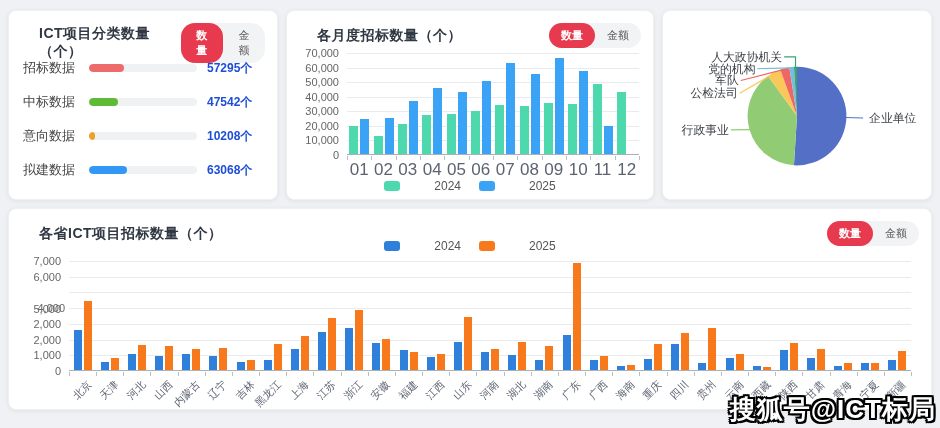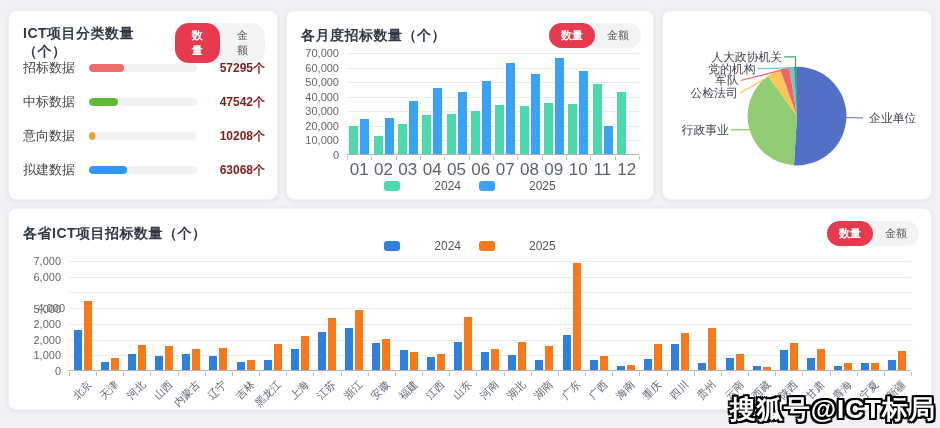--- a/index.html
+++ b/index.html
@@ -11,36 +11,36 @@
   }
   .panel {
     position:absolute; background:#fff; border-radius:8px;
     box-shadow:0 1px 5px rgba(0,0,0,.07); border:1px solid #f0f0f0;
   }
   #panel-category { left:8px;  top:10px;  width:270px; height:190px; }
   #panel-monthly  { left:286px; top:10px; width:368px; height:190px; }
   #panel-industry { left:662px; top:10px; width:270px; height:190px; }
   #panel-province { left:8px;  top:208px; width:924px; height:202px; }
 
-  .panel-header { display:flex; justify-content:space-between; align-items:center; padding:12px 12px 0 14px; }
+  .panel-header { display:flex; justify-content:space-between; align-items:center; padding:12px 12px 0 30px; }
   .panel-title { font-size:14px; font-weight:bold; color:#303843; letter-spacing:.5px; }
 
   .toggle { display:inline-flex; background:#f2f3f5; border-radius:14px; align-items:center; }
   .toggle-btn { border:none; background:transparent; font-size:11px; color:#5c5c5c;
     padding:5px 12px; border-radius:14px; cursor:pointer; font-family:inherit; }
   .toggle-btn.active { background:#e83a4e; color:#fff; font-weight:bold; }
 
   
   .cat-list { position:absolute; left:14px; right:12px; top:40px; bottom:12px;
     display:flex; flex-direction:column; justify-content:space-around; }
   .cat-row { display:flex; align-items:center; }
   .cat-label { width:62px; font-size:13px; color:#444; flex:none; }
   .cat-track { flex:1; height:8px; background:#f0f1f2; border-radius:4px; overflow:hidden; margin:0 10px 0 4px; }
   .cat-fill { display:block; height:100%; border-radius:4px; }
-  .cat-value { width:58px; text-align:right; font-size:12px; font-weight:bold; color:#7f1d1d; flex:none; }
+  .cat-value { width:58px; font-size:12px; font-weight:bold; color:#1d4ed8; flex:none; }
 
   
   .chart-host { position:absolute; }
   .plot { position:absolute; border-bottom:1px solid #aab0b8; }
   .gridline { position:absolute; left:0; right:0; height:1px; background:#e9ebee; }
   .ylab { position:absolute; text-align:right; font-size:11px; color:#666; }
   .xtick { position:absolute; width:1px; height:4px; background:#b9bfc7; }
   .xlab { position:absolute; font-size:17px; color:#5c6370; }
   .xlab.rot { white-space:nowrap; transform:rotate(-45deg); transform-origin:100% 0; font-size:10.5px; }
   .bar { position:absolute; bottom:0; }

